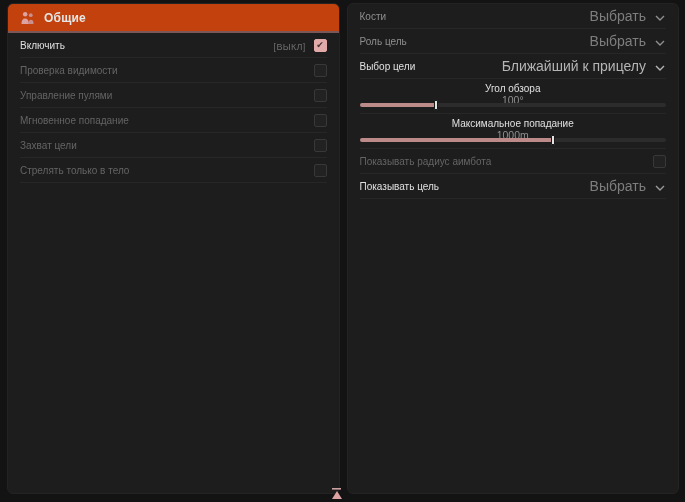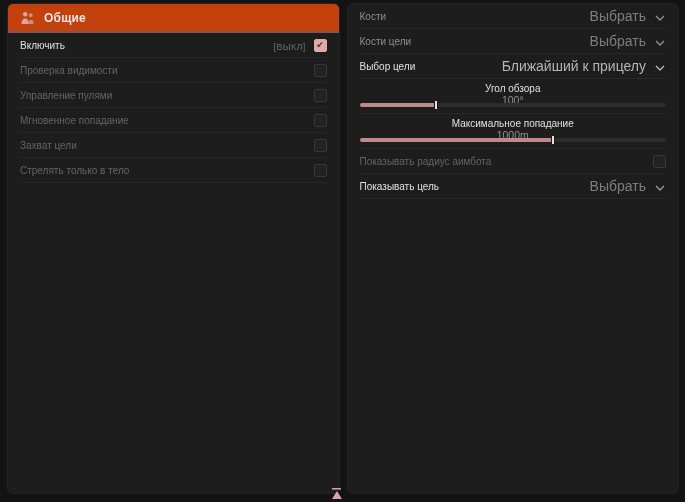--- a/index.html
+++ b/index.html
@@ -122,21 +122,21 @@
     <div class="row">
       <span class="lbl mid">Кости</span>
       <span class="right-side">
         <span class="select-val">Выбрать</span>
         <svg class="chev" viewBox="0 0 12 12">
             <polyline points="2,4 6,8 10,4" fill="none" stroke="#8f8f8f" stroke-width="1.4"></polyline>
           </svg>
       </span>
     </div>
     <div class="row">
-      <span class="lbl mid">Кости цели</span>
+      <span class="lbl mid">Роль цель</span>
       <span class="right-side">
         <span class="select-val">Выбрать</span>
         <svg class="chev" viewBox="0 0 12 12">
             <polyline points="2,4 6,8 10,4" fill="none" stroke="#8f8f8f" stroke-width="1.4"></polyline>
           </svg>
       </span>
     </div>
     <div class="row">
       <span class="lbl">Выбор цели</span>
       <span class="right-side">

